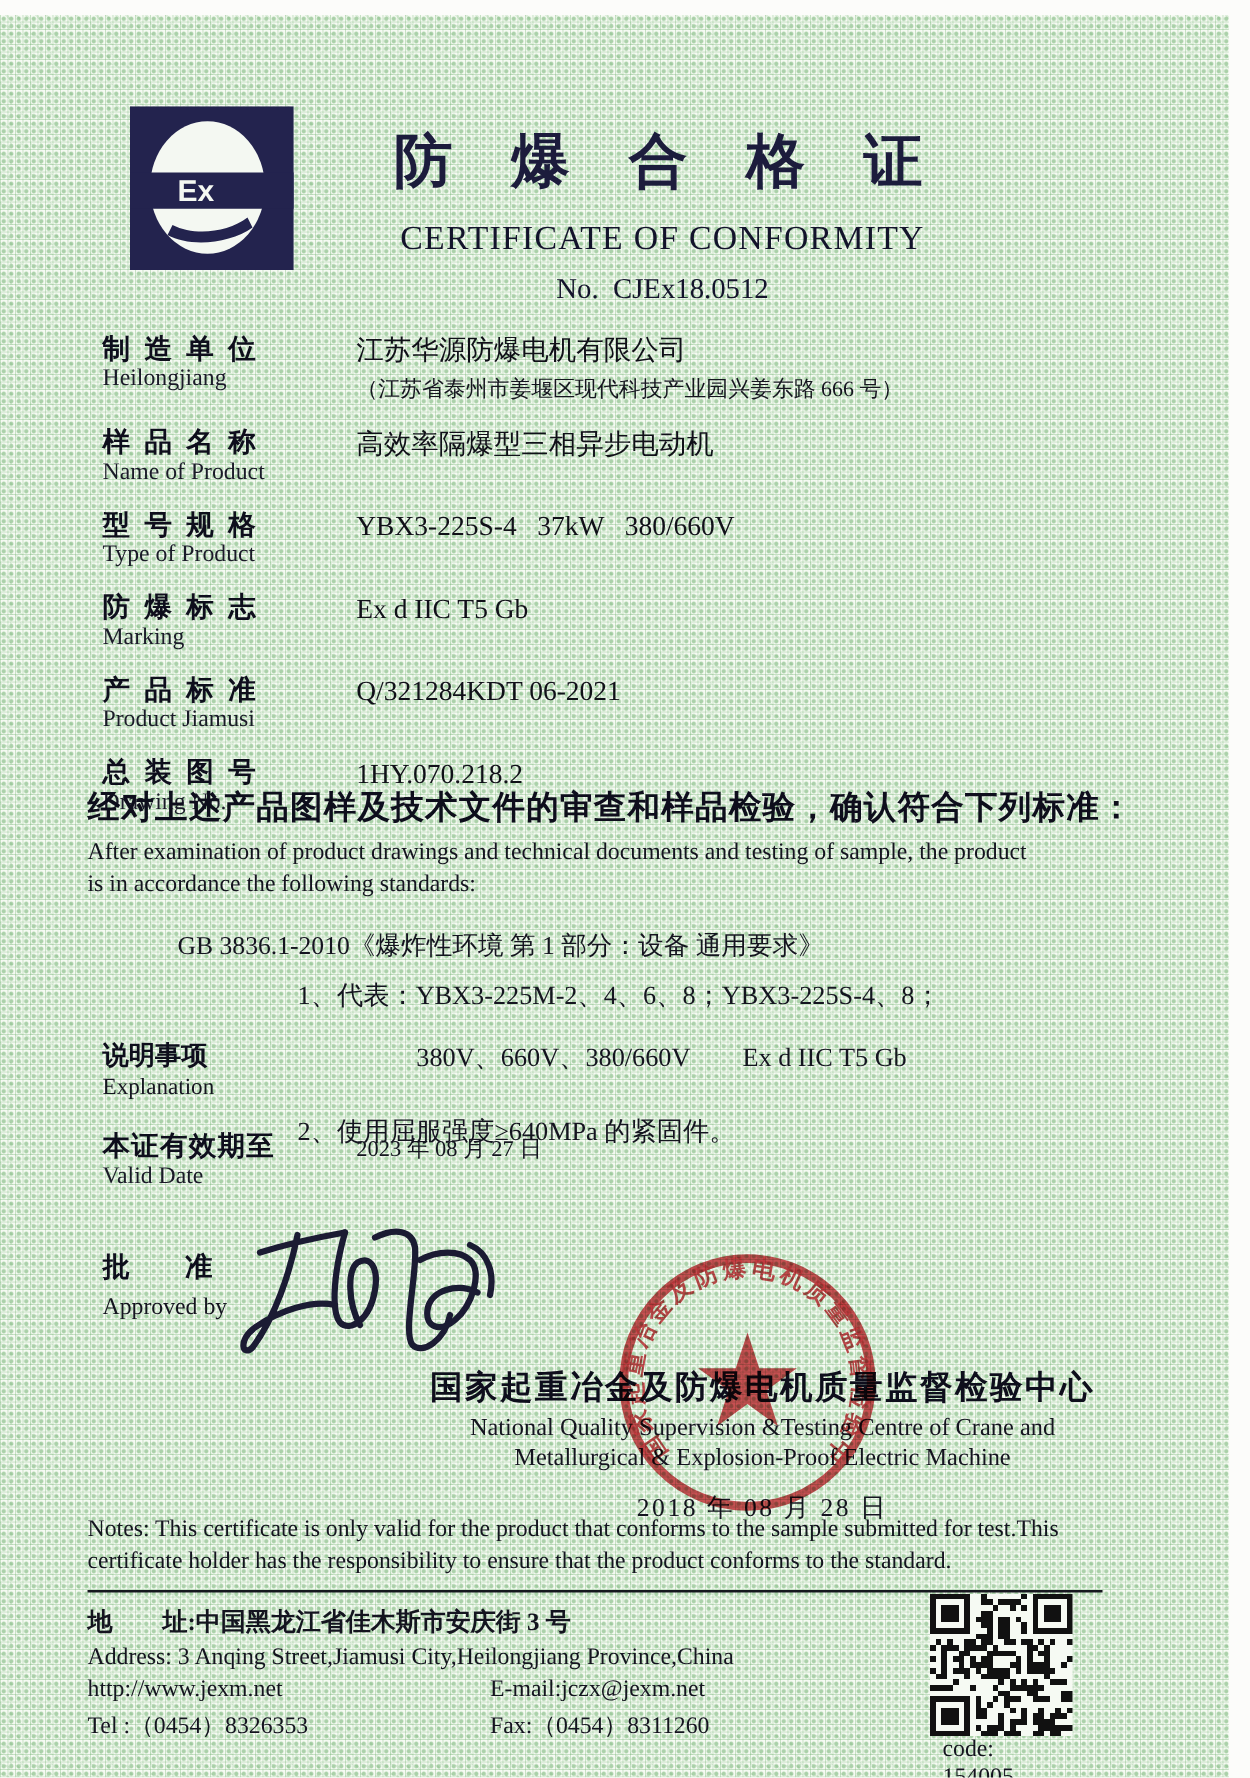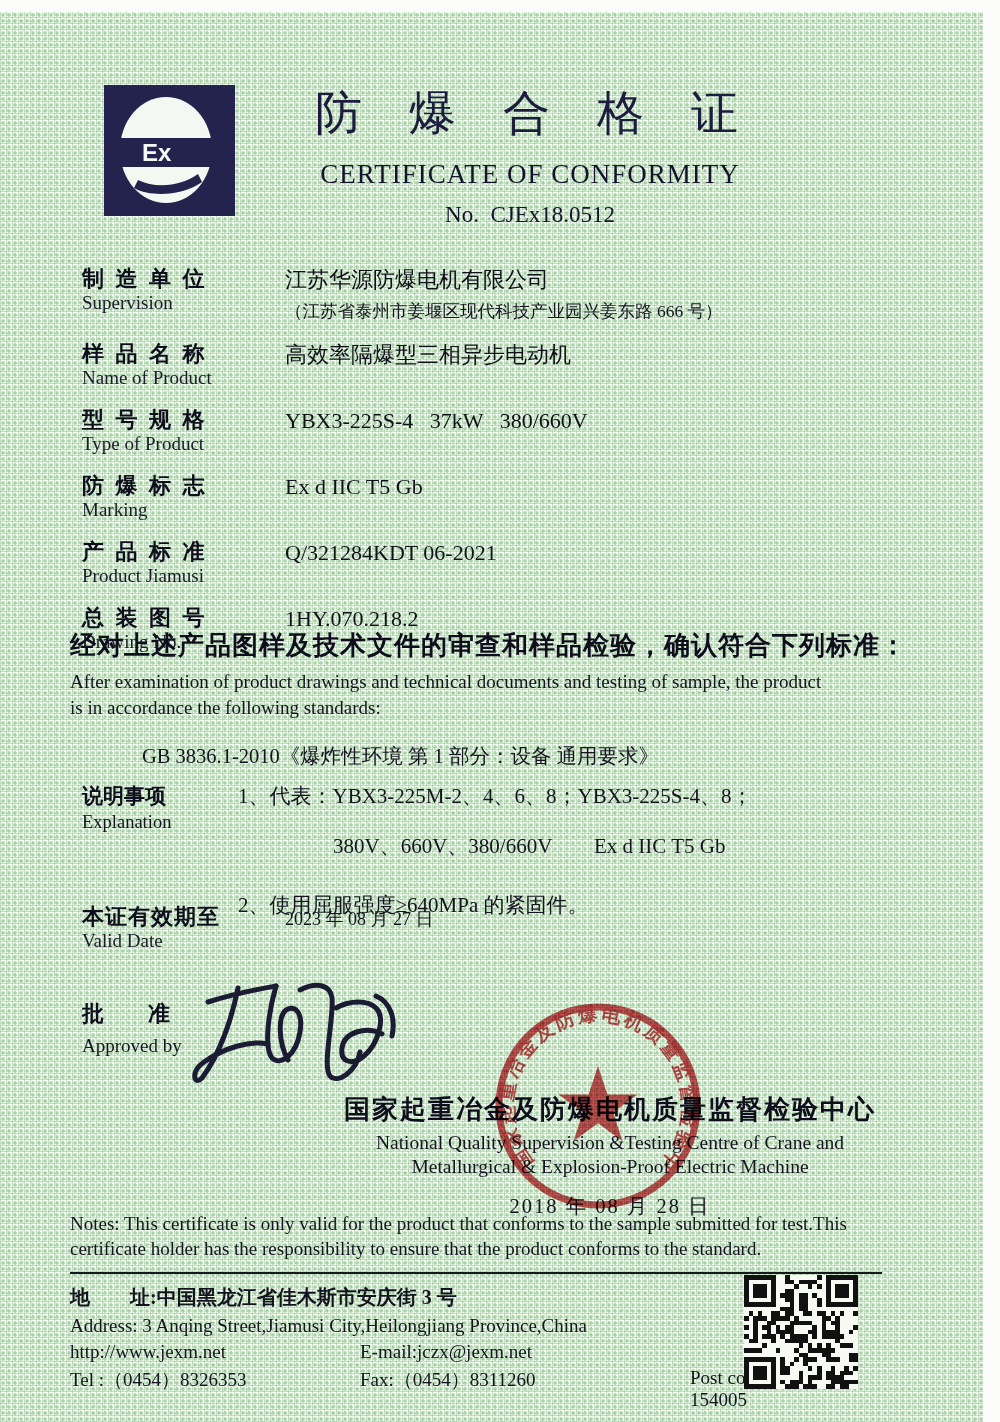--- a/index.html
+++ b/index.html
@@ -19,21 +19,21 @@
       repeating-linear-gradient(0deg, rgba(118,182,118,0.38) 0 1px, rgba(118,182,118,0) 1px 6px),
       repeating-linear-gradient(90deg, rgba(118,182,118,0.38) 0 1px, rgba(118,182,118,0) 1px 6px),
       repeating-linear-gradient(45deg, rgba(140,198,140,0.22) 0 2px, rgba(140,198,140,0) 2px 8px);
     background-size:6px 6px, 6px 6px, 6px 6px, 8px 8px;
   }
   [data-bind] { white-space:pre-wrap; }
 
   
   .logo { position:absolute; left:104px; top:73px; width:131px; height:131px; }
   .titles { position:absolute; left:250px; top:70px; width:560px; text-align:center; }
-  .cn-title { font-size:47px; font-weight:400; color:#1c1c3c; letter-spacing:47px; padding-left:40px; white-space:nowrap; }
+  .cn-title { font-size:47px; font-weight:700; color:#1c1c3c; letter-spacing:47px; padding-left:40px; white-space:nowrap;margin-top:16px; }
   .en-title { margin-top:14px; font-size:27px; color:#13132b; letter-spacing:1px; }
   .cert-no  { margin-top:12px; font-size:23px; color:#13132b; }
 
   
   .rows { position:absolute; left:82px; top:255px; width:860px; }
   .frow { display:flex; align-items:flex-start; margin-bottom:19px; min-height:41px; }
   .lblcol { width:203px; flex:0 0 203px; }
   .lbl-cn { font-size:22px; font-weight:700; letter-spacing:3px; color:#0e0e1c; line-height:1.05; }
   .lbl-en { font-size:19px; color:#1a1a28; line-height:1.15; margin-top:2px; }
   .valcol { flex:1; padding-top:0; }
@@ -43,21 +43,21 @@
   
   .statement { position:absolute; left:70px; top:616px; width:880px; }
   .st-cn { font-size:26px; font-weight:700; letter-spacing:1px; color:#0e0e1c;font-family:Liberation Mono, monospace; }
   .st-en { font-size:19px; margin-top:6px; line-height:1.35; }
   .std-line { font-size:20.5px; margin-left:72px; }
   .std-1 { margin-top:22px; }
   .std-2 { margin-top:21px; }
 
   
   .explain { position:absolute; left:82px; top:770px; width:860px; display:flex; }
-  .ex-lblcol { width:123px; flex:0 0 123px; }
+  .ex-lblcol { width:123px; flex:0 0 123px;margin-top:48px; }
   .ex-cn { font-size:21px; font-weight:700; color:#0e0e1c; }
   .ex-en { font-size:18.5px; margin-top:2px; }
   .ex-body { flex:1; font-size:21px;margin-left:33px; }
   .ex-l1 { }
   .ex-l2 { margin-top:22px; margin-left:95px; }
   .ex-l3 { margin-top:31px; }
 
   
   .valid { position:absolute; left:82px; top:893px; display:flex; }
   .vd-lbl .lbl-cn { letter-spacing:1px; }
@@ -81,21 +81,21 @@
   .notes { position:absolute; left:70px; top:1194px; width:880px; }
   .nt-cn { font-size:20.5px; font-weight:700; color:#0e0e1c; }
   .nt-en { font-size:19px; margin-top:5px; line-height:1.32; }
 
   .divider { position:absolute; left:70px; top:1260px; width:812px; border-top:2px solid #17171f; }
 
   
   .footer { position:absolute; left:70px; top:1268px; width:700px; font-size:19px; }
   .ft-row { margin-top:4px; }
   .ft-addr-cn { font-size:20px; font-weight:700; }
-  .ft-flex { display:flex; }
+  .ft-flex { display:flex;gap:32px; }
   .ft-web { width:290px; flex:0 0 290px; }
   .ft-tel { width:290px; flex:0 0 290px; }
   .ft-fax { width:330px; flex:0 0 330px; }
   .qr { position:absolute; left:744px; top:1263px; width:114px; height:114px; }
 </style>
 </head>
 <body>
 
 <div class="paper">
 
@@ -110,21 +110,21 @@
   <div class="titles">
     <div class="cn-title" data-bind="header.title_cn">防爆合格证</div>
     <div class="en-title" data-bind="header.title_en">CERTIFICATE OF CONFORMITY</div>
     <div class="cert-no" data-bind="header.cert_no">No.  CJEx18.0512</div>
   </div>
 
   <div class="rows">
     <div class="frow">
       <div class="lblcol">
         <div class="lbl-cn" data-bind="fields.0.label_cn">制 造 单 位</div>
-        <div class="lbl-en" data-bind="fields.0.label_en">Supervision</div>
+        <div class="lbl-en" data-bind="fields.0.label_en">Heilongjiang</div>
       </div>
       <div class="valcol">
         <div class="val" data-bind="fields.0.value">江苏华源防爆电机有限公司</div>
         <div class="val-sub" data-bind="fields.0.value_sub">（江苏省泰州市姜堰区现代科技产业园兴姜东路 666 号）</div>
       </div>
     </div>
     <div class="frow">
       <div class="lblcol">
         <div class="lbl-cn" data-bind="fields.1.label_cn">样 品 名 称</div>
         <div class="lbl-en" data-bind="fields.1.label_en">Name of Product</div>

